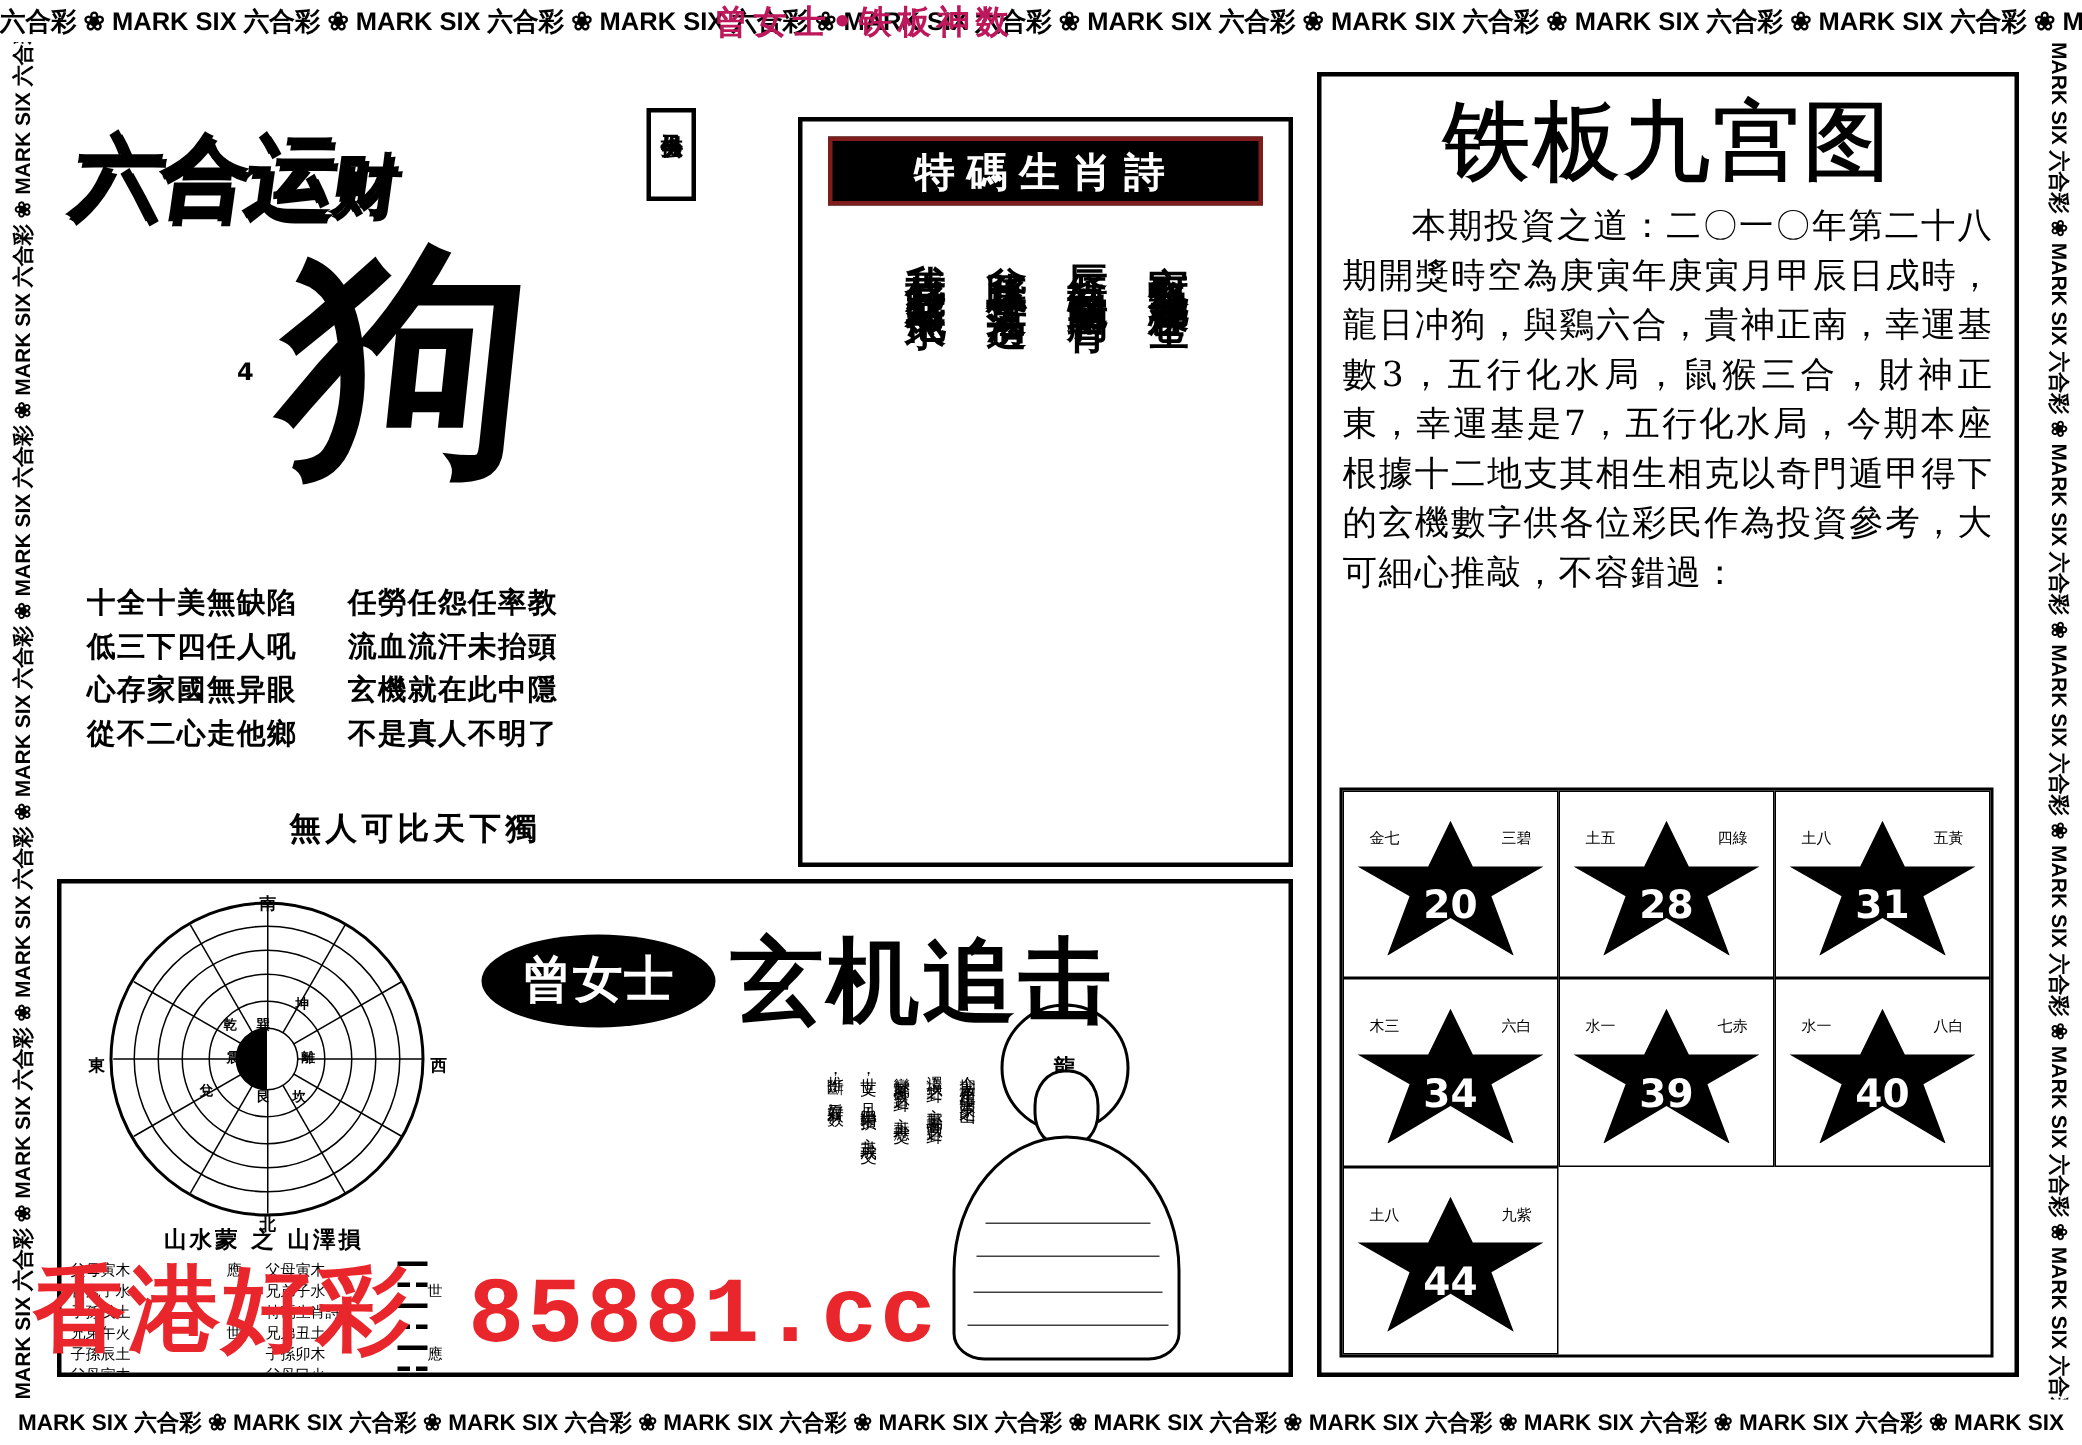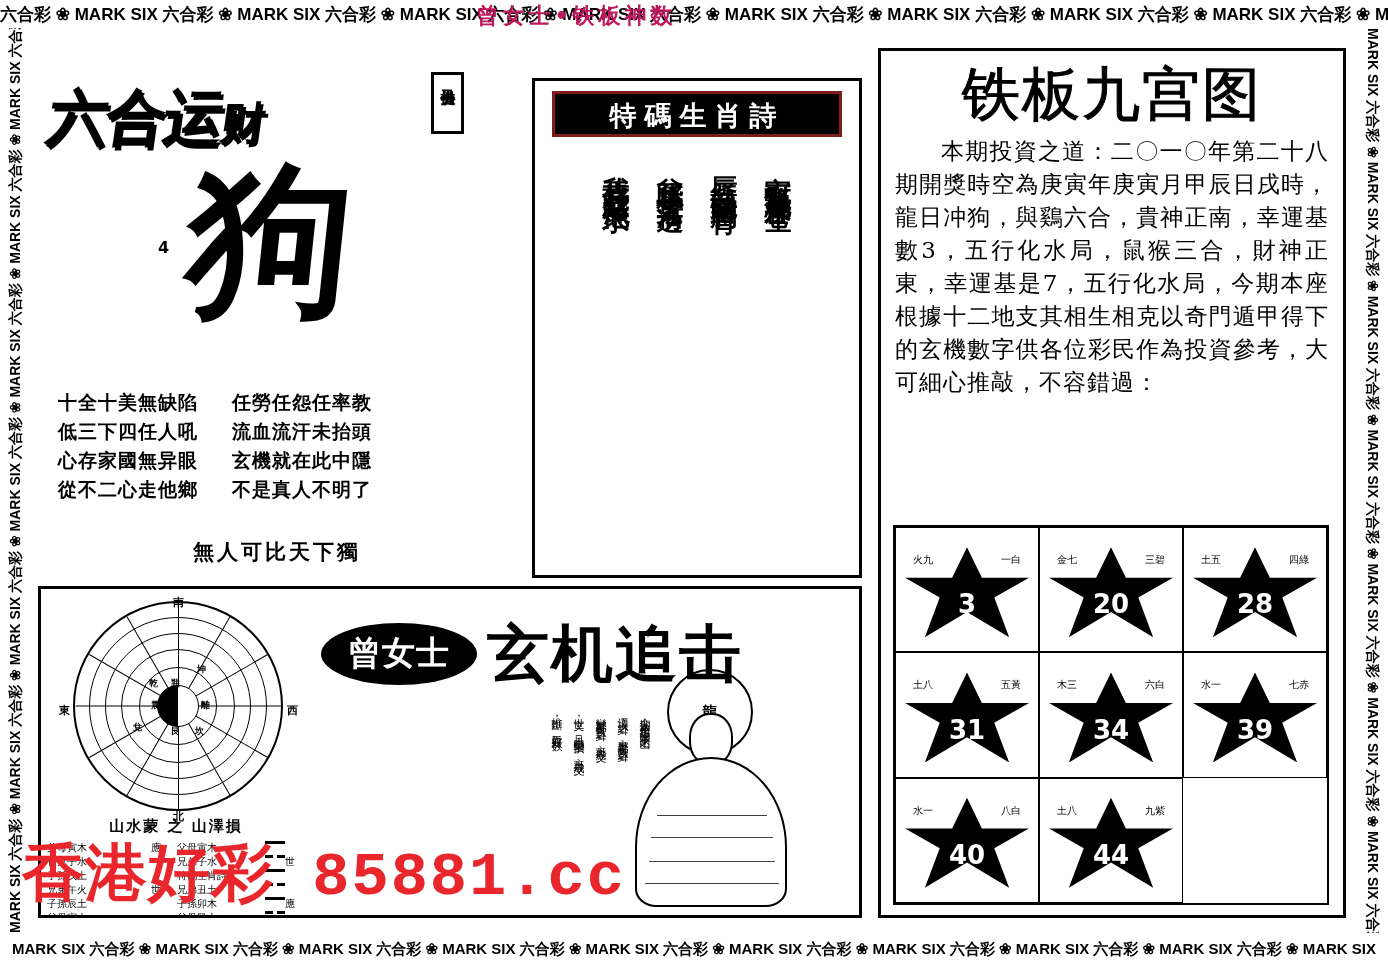--- a/index.html
+++ b/index.html
@@ -437,26 +437,20 @@
         <div class="poem-line">貧賤小子莫沾邊</div>
         <div class="poem-line">我焉錢財無他求</div>
       </div>
     </div>
 
     <div class="panel-right">
       <div class="right-banner">铁板九宫图</div>
       <div class="right-text">本期投資之道：二〇一〇年第二十八期開獎時空為庚寅年庚寅月甲辰日戌時，龍日冲狗，與鷄六合，貴神正南，幸運基數3，五行化水局，鼠猴三合，財神正東，幸運基是7，五行化水局，今期本座根據十二地支其相生相克以奇門遁甲得下的玄機數字供各位彩民作為投資參考，大可細心推敲，不容錯過：</div>
 
       <div class="star-grid">
-        <div class="star-cell">
-          <div class="star-l">火九</div>
-          <div class="star-r">一白</div>
-          <div class="star-shape"></div>
-          <div class="star-num">3</div>
-        </div>
         <div class="star-cell">
           <div class="star-l">金七</div>
           <div class="star-r">三碧</div>
           <div class="star-shape"></div>
           <div class="star-num">20</div>
         </div>
         <div class="star-cell">
           <div class="star-l">土五</div>
           <div class="star-r">四綠</div>
           <div class="star-shape"></div>

